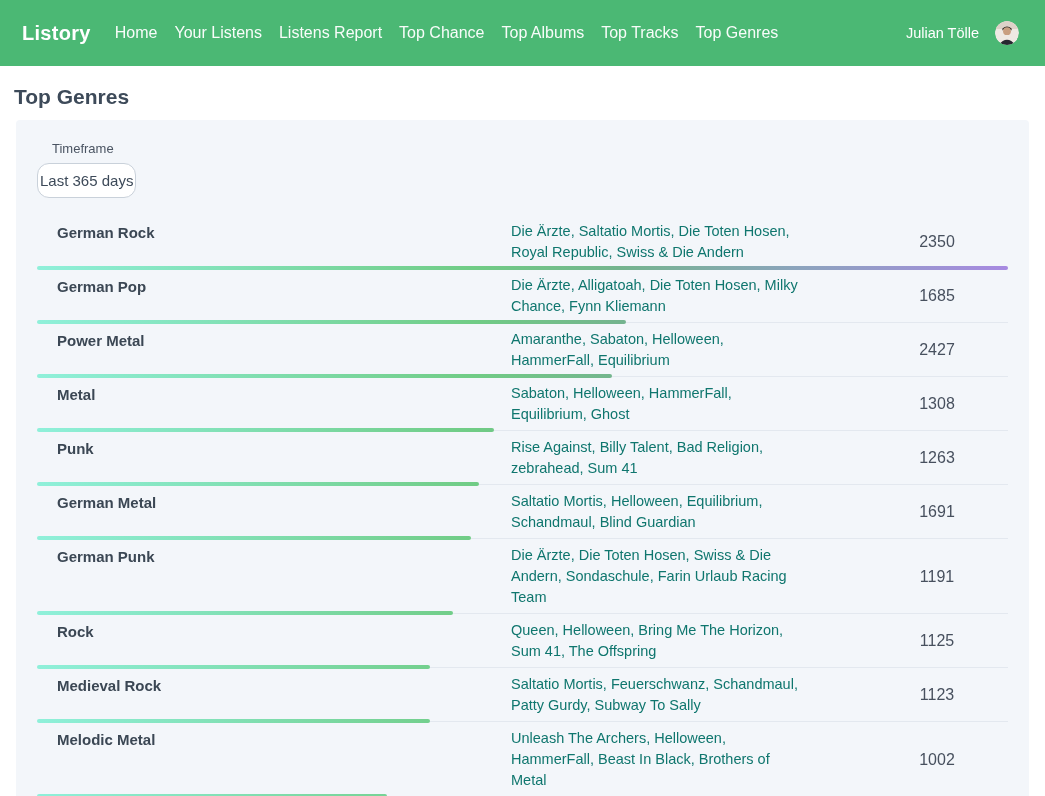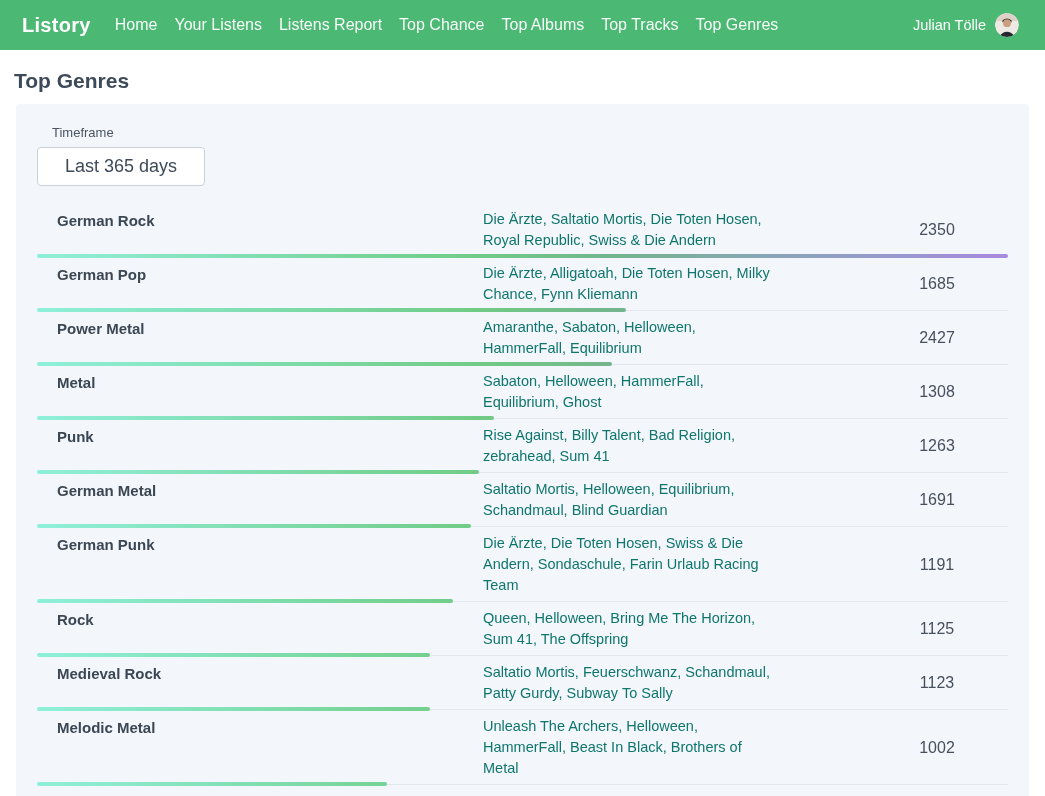--- a/index.html
+++ b/index.html
@@ -1,43 +1,43 @@
 <!DOCTYPE html>
 <html><head>
 <meta charset="utf-8">
 <style>
   * { margin:0; padding:0; box-sizing:border-box; }
   html,body { width:1045px; height:796px; overflow:hidden; background:#fff;
               font-family:"Liberation Sans", sans-serif; }
 
   
-  .navbar { height:50px; background:#4bb874; display:flex; align-items:center;
+  .navbar { height:66px; background:#4bb874; display:flex; align-items:center;
             padding:0 26px 0 22px; }
   .brand { color:#ffffff; font-size:20px; font-weight:700; letter-spacing:.3px;
            margin-right:24px; cursor:pointer; }
   .nav-links { display:flex; gap:17px; flex:1; align-items:center; }
   .nav-link { color:rgba(255,255,255,.96); font-size:16px; cursor:pointer; white-space:nowrap; }
-  .nav-user { display:flex; align-items:center; gap:9px; cursor:pointer; }
+  .nav-user { display:flex; align-items:center; gap:16px; cursor:pointer; }
   .user-name { color:#ffffff; font-size:14.5px; }
   .avatar { width:24px; height:24px; border-radius:50%; display:block; }
 
   
   main { padding:0 16px; }
   .page-title { font-size:21px; font-weight:600; color:#3d4a59; margin:19px 0 11px -2px; }
 
   .card { background:#f3f6fa; border-radius:4px; padding:20px 21px 60px; }
   .tf-label { font-size:13px; color:#4a5462; margin:1px 0 7px 15px; }
-  .tf-button { background:#ffffff; border:1px solid #c9d1da; border-radius:4px;
-               padding:8px 27px; font-size:18px; color:#3d4a59;
+  .tf-button { background:#ffffff; border:1px solid #c9d1da; border-radius:12px;
+               padding:8px 2px; font-size:15px; color:#3d4a59;
                font-family:inherit; cursor:pointer; }
 
   
   .table { margin-top:18px; }
   .row { display:flex; align-items:flex-start; position:relative;
-         padding:5px 0 7px; min-height:53px; }
+         padding:5px 0 7px; min-height:53px;gap:28px; }
   .col-genre { width:446px; padding:1px 10px 0 20px; font-weight:700;
                font-size:15px; color:#3b4754; line-height:21px; }
   .col-artists { width:292px; font-size:14.5px; color:#0f766e; line-height:21px; }
   .col-count { width:142px; margin-left:auto; text-align:center; font-size:16px;
                color:#47505e; align-self:center; }
   .track { position:absolute; left:0; right:0; bottom:0; height:4px; }
   .track::before { content:""; position:absolute; left:0; right:0; top:1.5px;
                    height:1px; background:#e3e8ef; }
   .bar { position:absolute; left:0; top:0; height:4px; border-radius:2px;
          background-repeat:no-repeat; }

